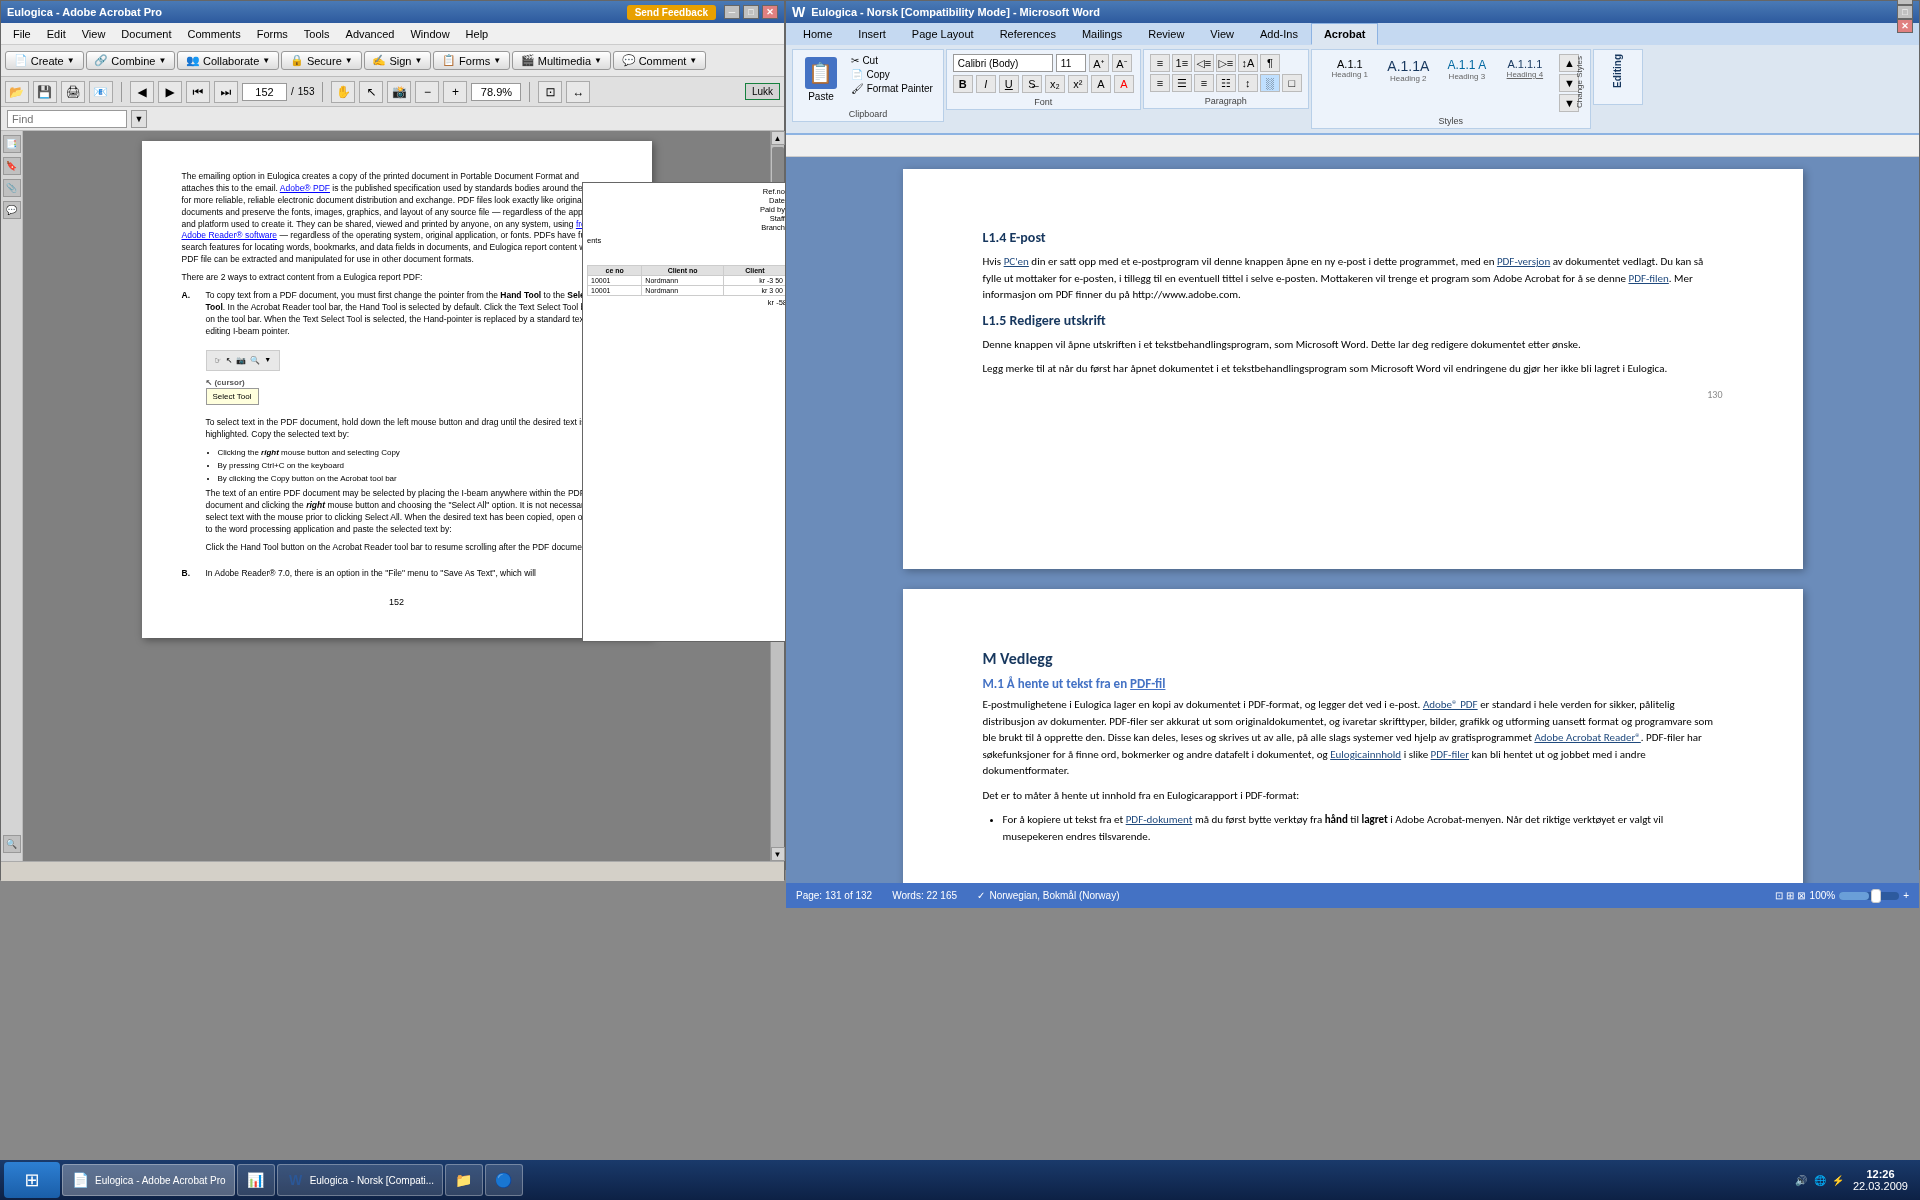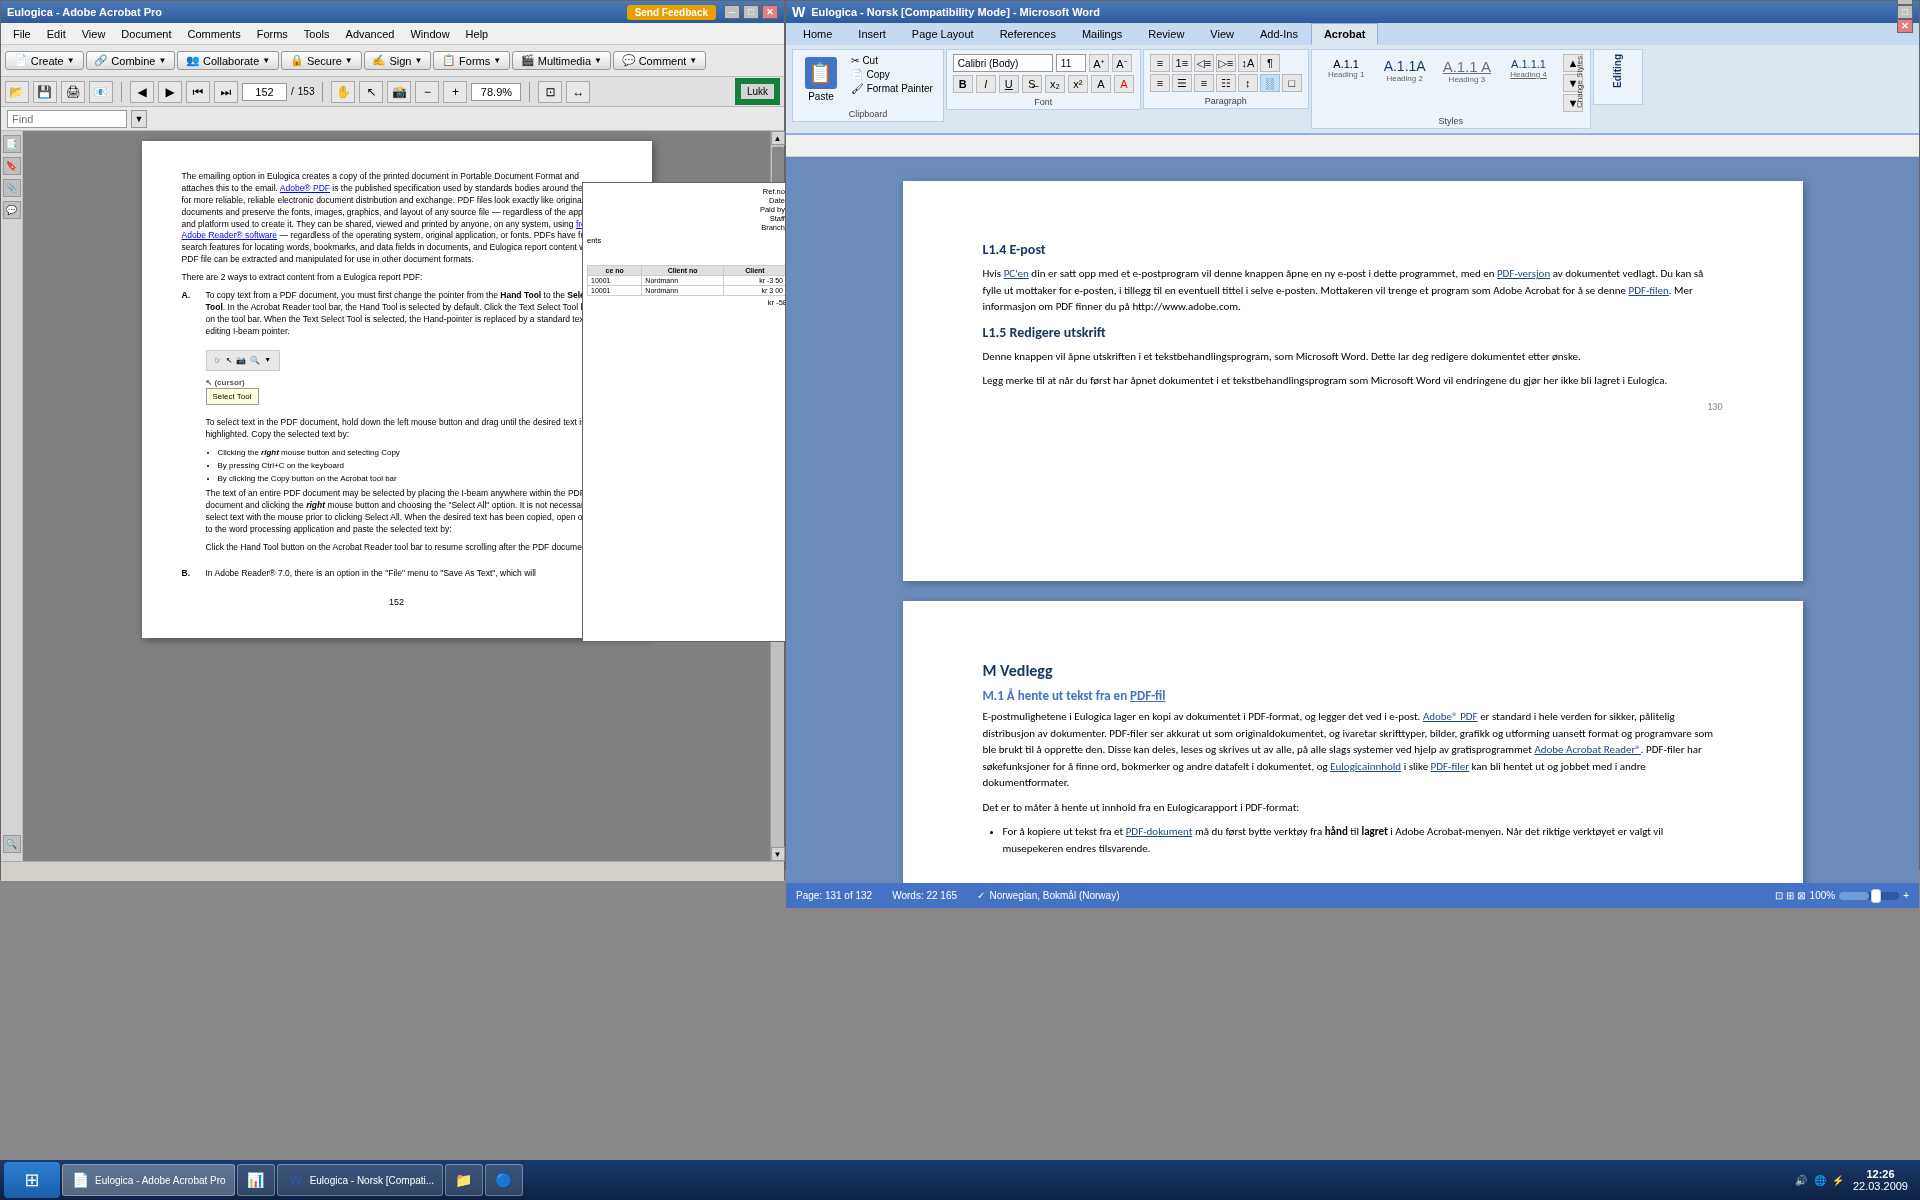--- a/index.html
+++ b/index.html
@@ -360,40 +360,40 @@
     .style-box {
       border: 2px solid transparent;
       padding: 2px 5px;
       font-size: 10px;
       cursor: pointer;
       min-width: 55px;
       text-align: center;
     }
     .style-normal { font-size: 11px; }
     .style-h1 { font-size: 14px; color: #17375e; }
-    .style-h2 { font-size: 15px; color: #737373; text-decoration: underline; }
+    .style-h2 { font-size: 12px; color: #0369a1; }
     .style-h3 { font-size: 11px; color: #17375e; }
 
     .change-styles-btn {
       display: flex;
       flex-direction: column;
       align-items: center;
       font-size: 9px;
       cursor: pointer;
       padding: 2px;
     }
 
     .word-doc-area {
       background: #6b8cba;
       height: calc(870px - 22px - 22px - 75px - 25px);
       overflow-y: auto;
       display: flex;
       flex-direction: column;
       align-items: center;
-      padding: 24px;
+      padding: 12px;
       gap: 20px;
     }
 
     .word-page {
       background: white;
       width: 900px;
       min-height: 400px;
       padding: 60px 80px;
       box-shadow: 2px 2px 8px rgba(0,0,0,0.3);
       font-family: Calibri, Arial, sans-serif;
@@ -653,21 +653,21 @@
     <div style="width:1px; height:20px; background:#999; margin:0 4px;"></div>
     <div class="tb2-btn">✋</div>
     <div class="tb2-btn">↖</div>
     <div class="tb2-btn">📸</div>
     <div class="tb2-btn">−</div>
     <div class="tb2-btn">+</div>
     <input class="zoom-box" type="text" value="78.9%" style="">
     <div style="width:1px; height:20px; background:#999; margin:0 4px;"></div>
     <div class="tb2-btn">⊡</div>
     <div class="tb2-btn">↔</div>
-    <span style="background:#d4d4d4; border:6px solid #15803d; padding:2px 6px; font-size:10px; margin-left:auto; cursor:pointer;">Lukk</span>
+    <span style="background:#d4d4d4; border:1px solid #15803d; padding:2px 6px; font-size:10px; margin-left:auto; cursor:pointer;">Lukk</span>
   </div>
 
   <div class="acrobat-find-bar">
     <input class="find-input" type="text" placeholder="Find" style="">
     <div class="find-dropdown-btn">▼</div>
   </div>
 
   <div style="display:flex; height:calc(880px - 22px - 22px - 32px - 30px - 24px - 20px);">
 
     <div class="acrobat-sidebar">

